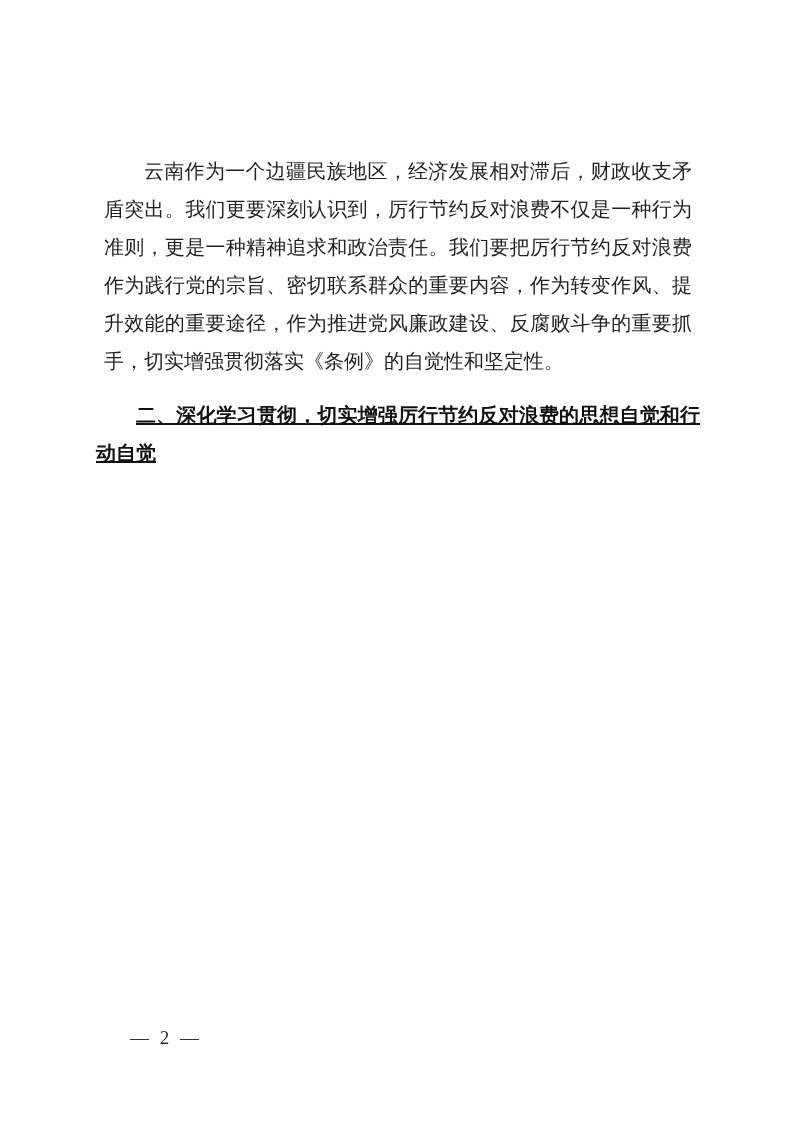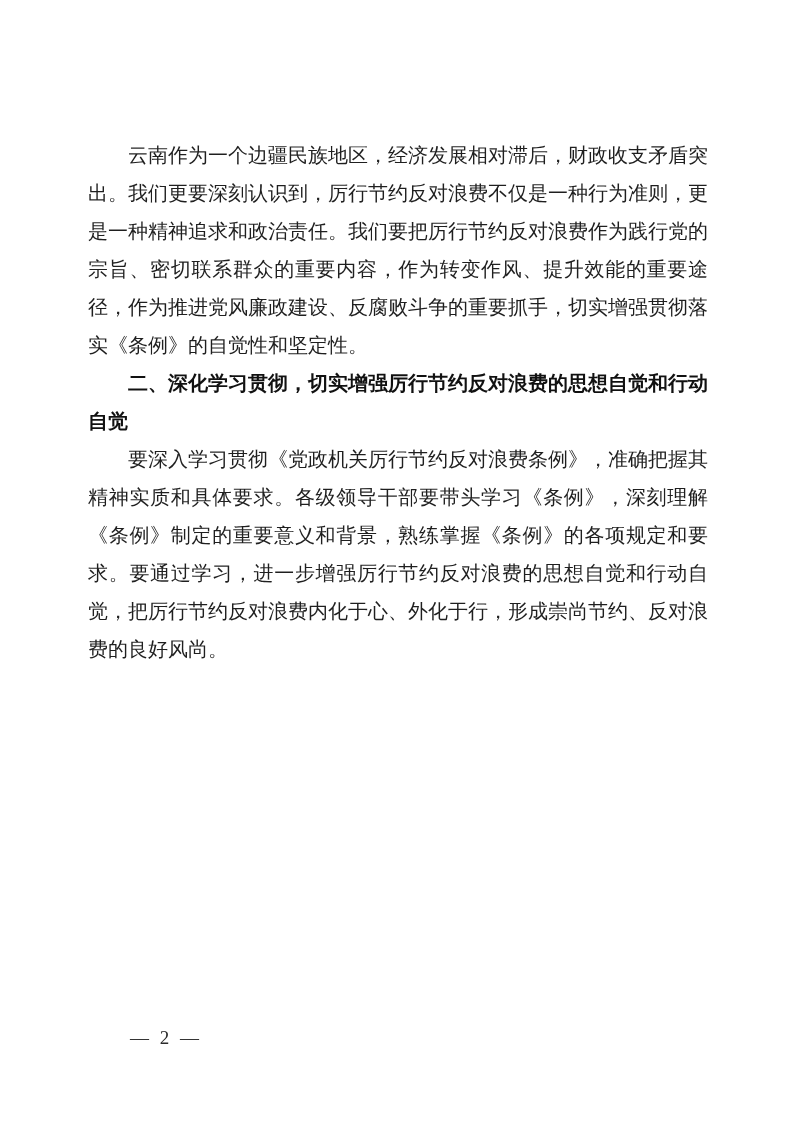--- a/index.html
+++ b/index.html
@@ -16,54 +16,54 @@
     font-family: "Liberation Serif", serif;
     color: #1a1a1a;
   }
   .content {
     position: absolute;
     left: 88px;
     top: 136px;
     width: 620px;
   }
   .body-para {
-    margin: 0;
+    margin: 16px;
     font-size: 20px;
     line-height: 38px;
     text-align: justify;
     text-justify: inter-ideograph;
     text-indent: 2em;
     font-family: "Liberation Serif", serif;
     color: #1f1f1f;
     letter-spacing: 0;
   }
   .section-heading {
-    margin: 0;
+    margin: 8px;
     font-size: 20px;
     line-height: 38px;
     font-weight: bold;
     text-align: justify;
     text-indent: 2em;
     font-family: "Liberation Sans", sans-serif;
     color: #111111;
+    text-decoration: underline;
   }
   .page-footer {
     position: absolute;
     left: 130px;
     top: 1026px;
     font-size: 19px;
     line-height: 24px;
     font-family: "Liberation Serif", serif;
     color: #2b2b2b;
     letter-spacing: 3px;
   }
 </style>
 </head>
 <body>
 
 <div class="page">
   <div class="content">
     <p class="body-para">云南作为一个边疆民族地区，经济发展相对滞后，财政收支矛盾突出。我们更要深刻认识到，厉行节约反对浪费不仅是一种行为准则，更是一种精神追求和政治责任。我们要把厉行节约反对浪费作为践行党的宗旨、密切联系群众的重要内容，作为转变作风、提升效能的重要途径，作为推进党风廉政建设、反腐败斗争的重要抓手，切实增强贯彻落实《条例》的自觉性和坚定性。</p>
     <h2 class="section-heading">二、深化学习贯彻，切实增强厉行节约反对浪费的思想自觉和行动自觉</h2>
-    <p class="body-para">要深入学习贯彻《党政机关厉行节约反对浪费条例》，准确把握其精神实质和具体要求。各级领导干部要带头学习《条例》，深刻理解《条例》制定的重要意义和背景，熟练掌握《条例》的各项规定和要求。要通过学习，进一步增强厉行节约反对浪费的思想自觉和行动自觉，把厉行节约反对浪费内化于心、外化于行，形成崇尚节约、反对浪费的良好风尚。</p>
   </div>
   <div class="page-footer">— 2 —</div>
 </div>
 
 </body></html>

